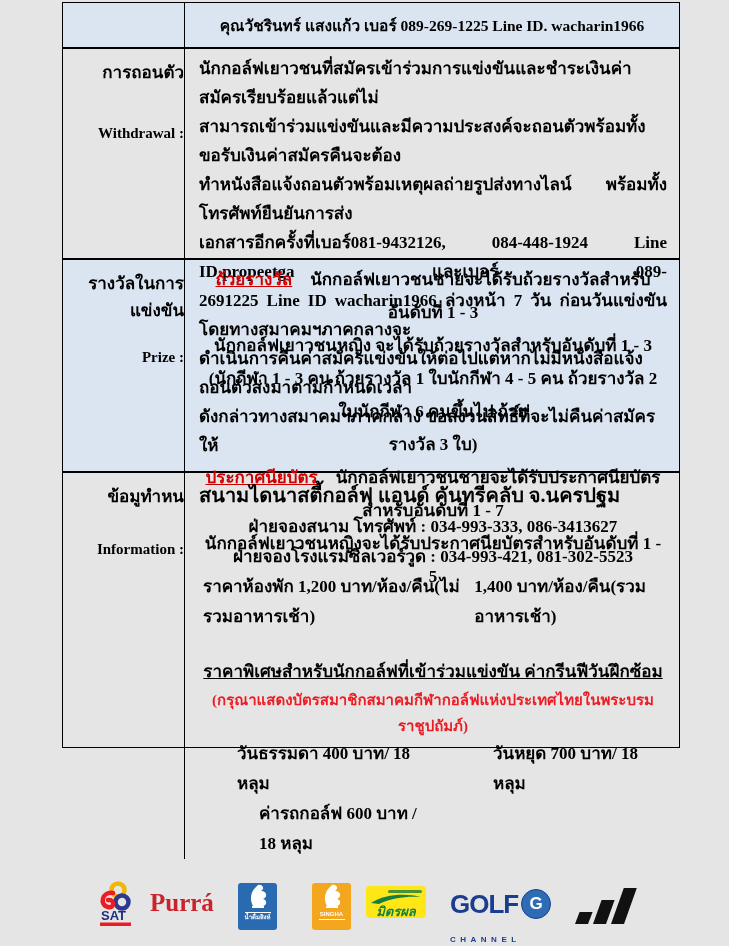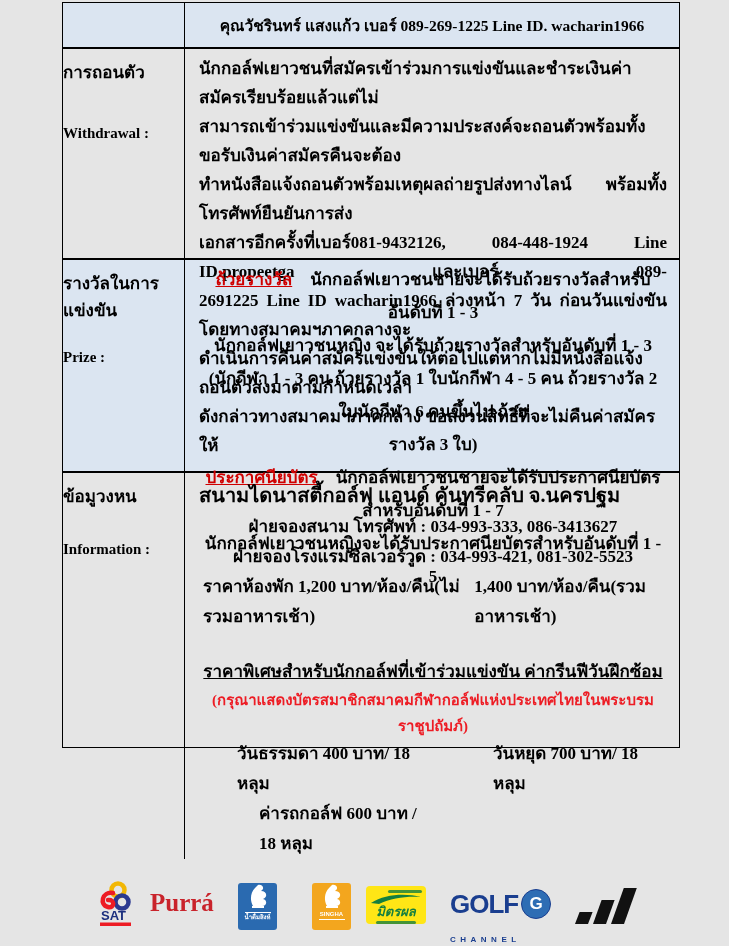--- a/index.html
+++ b/index.html
@@ -11,21 +11,21 @@
   
   .doc-table{
     position:absolute; left:62px; top:2px; width:616px;
     border:1.6px solid var(--border,#000);
   }
   .t-row{display:grid; grid-template-columns:122px 1fr;}
   .t-row.sep{border-bottom:2px solid var(--border,#000);}
   .blue{background:var(--highlight-bg,#dbe5f1);}
   .cell-l{
     border-right:1.6px solid var(--border,#000);
-    text-align:left; font-size:17px;
+    text-align:right; font-size:17px;
   }
   .cell-r{padding:0 12px 0 14px; font-size:17px;}
   .row-contact{height:44px;}
   .row-contact .cell-r{display:flex;align-items:center;justify-content:center;font-size:15.5px;padding:0;}
   .row-withdrawal{height:209px;}
   .row-prize{height:211px;}
   .row-info{height:274px;}
   .lbl-th{display:block;margin-top:9px;font-size:17px;}
   .lbl-en{display:block;font-size:15px;}
   .row-withdrawal .lbl-en{margin-top:40px;}
@@ -50,21 +50,21 @@
   .rates .rl{padding-left:38px;}
   .rates .rr{padding-left:60px;}
   
   .logo{position:absolute;}
   .purra{left:150px;top:889px;font-size:25px;color:var(--purra-red,#c9232b);letter-spacing:0px;}
   .sq{width:39px;height:47px;border-radius:3px;display:flex;flex-direction:column;align-items:center;justify-content:flex-start;}
   .sq-blue{left:238px;top:883px;background:var(--singha-blue,#2a6ab0);}
   .sq-orange{left:312px;top:883px;background:var(--singha-orange,#f3a61e);}
   .sq .cap{font-family:"Liberation Sans",sans-serif;font-size:6px;color:#fff;line-height:7px;}
   .sq .bar{width:26px;height:1px;background:#fff;margin:1px 0;}
-  .mitr{left:366px;top:886px;width:60px;height:38px;background:var(--mitrphol-yellow,#ffe616);border-radius:4px;overflow:hidden;text-align:center;}
+  .mitr{left:366px;top:886px;width:60px;height:32px;background:var(--mitrphol-yellow,#ffe616);border-radius:4px;overflow:hidden;text-align:center;}
   .mitr .tiny{height:3px;width:34px;background:var(--mitrphol-green,#157f40);opacity:.8;margin:4px 4px 0 auto;border-radius:2px;}
   .mitr .word{font-style:italic;color:var(--mitrphol-green,#157f40);font-size:13px;line-height:13px;}
   .mitr .tiny2{height:3px;width:40px;background:var(--mitrphol-green,#157f40);opacity:.8;margin:3px auto 0 auto;border-radius:2px;}
   .golf{left:450px;top:889px;display:flex;flex-direction:column;align-items:flex-start;font-family:"Liberation Sans",sans-serif;}
   .golf-top{display:flex;align-items:center;}
   .golf-word{font-size:26px;font-weight:bold;color:var(--golf-navy,#1a3e8f);letter-spacing:-1px;line-height:26px;}
   .golf-circle{width:28px;height:28px;border-radius:50%;background:var(--golf-circle,#2e6db4);color:#fff;display:flex;align-items:center;justify-content:center;font-size:17px;font-weight:bold;margin-left:3px;border:1.5px solid var(--golf-navy,#1a3e8f);}
   .golf-sub{font-size:8px;letter-spacing:4.5px;color:var(--golf-navy,#1a3e8f);margin-top:16px;}
   .adidas{left:572px;top:887px;}
 </style>
@@ -110,21 +110,21 @@
         <div class="p-line">รางวัล 3 ใบ)</div>
         <div class="p-line">
           <span class="red-head">ประกาศนียบัตร</span><span>นักกอล์ฟเยาวชนชายจะได้รับประกาศนียบัตรสำหรับอันดับที่  1 - 7</span>
         </div>
         <div class="p-line">นักกอล์ฟเยาวชนหญิงจะได้รับประกาศนียบัตรสำหรับอันดับที่ 1 - 5</div>
       </div>
     </div>
 
     <div class="t-row row-info">
       <div class="cell-l">
-        <span class="lbl-th">ข้อมูวงหน</span>
+        <span class="lbl-th">ข้อมูทำหน</span>
         <span class="lbl-en">Information :</span>
       </div>
       <div class="cell-r">
         <div class="venue">สนามไดนาสตี้กอล์ฟ แอนด์ คันทรีคลับ จ.นครปฐม</div>
         <div class="ctr">ฝ่ายจองสนาม โทรศัพท์  : 034-993-333, 086-3413627</div>
         <div class="ctr">ฝ่ายจองโรงแรมซิลเวอร์วูด  : 034-993-421, 081-302-5523</div>
         <div class="room-line">
           <span>ราคาห้องพัก  1,200 บาท/ห้อง/คืน(ไม่รวมอาหารเช้า)</span>
           <span>1,400 บาท/ห้อง/คืน(รวมอาหารเช้า)</span>
         </div>

